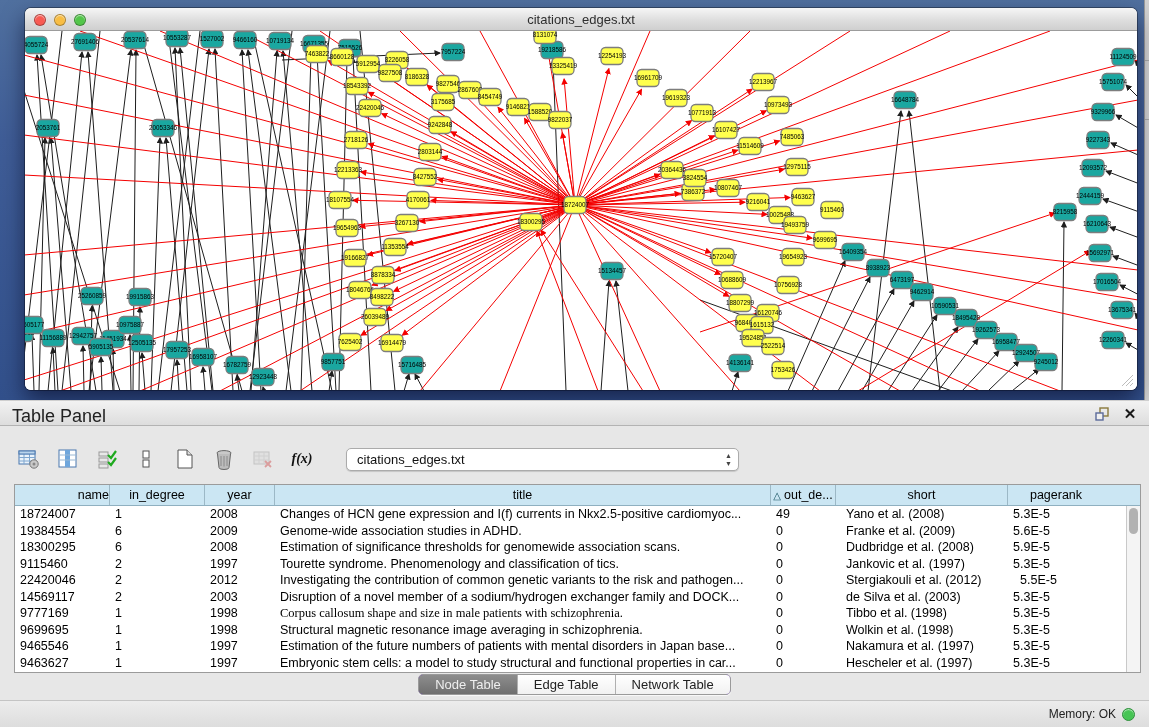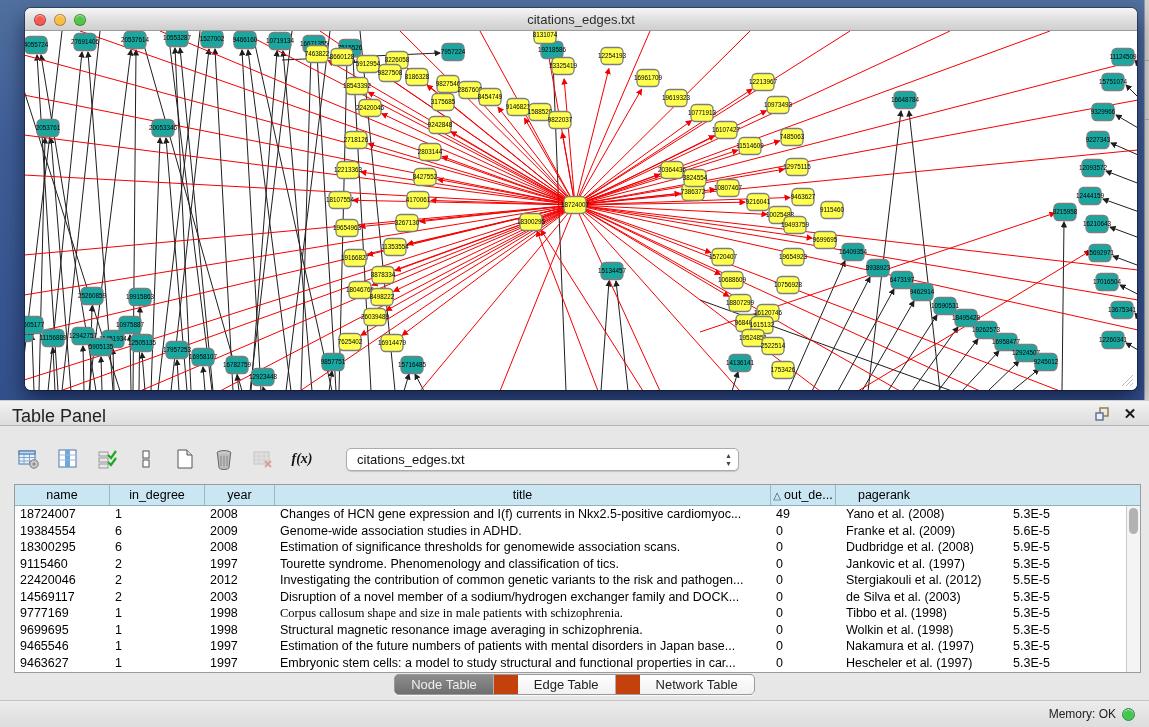--- a/index.html
+++ b/index.html
@@ -56,21 +56,21 @@
   .tbody { position:relative; }
   .tr { display:flex; height:16.5px; }
   .td { font-size:12.5px; color:#000; line-height:16px; padding-left:5px;
     overflow:hidden; white-space:nowrap; }
   .vscroll { position:absolute; right:0px; top:21px; width:14px; height:167px; background:#f4f4f4;
     border-left:1px solid #c9c9c9; }
   .vthumb { position:absolute; left:2px; top:2px; width:9px; height:26px; border-radius:5px; background:#b2b2b2; }
 
   .tabsbar { position:absolute; left:0; top:274px; width:1149px; height:24px; display:flex; justify-content:center; }
   .seg { display:flex; border:1px solid #9a9a9a; border-radius:5px; overflow:hidden; height:21px;
-    background:#c2410c; box-shadow:0 1px 1px rgba(255,255,255,.8);gap:24px;}
+    background:#6d28d9; box-shadow:0 1px 1px rgba(255,255,255,.8);}
   .segbtn { font-size:13px; padding:0 16px; line-height:20px; color:#222; border-right:1px solid #b0b0b0;
     background:linear-gradient(180deg,#ffffff,#f1f1f1); }
   .segbtn:last-child { border-right:none; }
   .segbtn.sel { background:linear-gradient(180deg,#8d8d8d,#6f6f6f); color:#efefef; }
 
   .statusbar { position:absolute; left:0; bottom:0; width:1149px; height:27px;
     background:linear-gradient(180deg,#ececec,#dddddd); border-top:1px solid #c4c4c4; }
   .mem { position:absolute; right:14px; top:6px; display:flex; align-items:center; gap:6px; }
   .mem .mlabel { font-size:12px; color:#222; }
   .memdot { width:13px; height:13px; border-radius:50%; background:#46c554; border:1px solid #2e8f3c;
@@ -840,25 +840,26 @@
       <span class="tbtn fx">f(x)</span>
 
       <div class="selector">
         <span class="selval">citations_edges.txt</span>
         <span class="updown">▲<br>▼</span>
       </div>
     </div>
 
     <div class="tablewrap">
       <div class="thead" id="thead">
-          <div class="th" style="width: 95px;">name</div>
+          <div class="th" style="width: 95px; text-align: right;">name</div>
           <div class="th" style="width: 95px;">in_degree</div>
           <div class="th" style="width: 70px;">year</div>
           <div class="th" style="width: 496px;">title</div>
           <div class="th" style="width: 65px;"><span class="sortico">△</span>out_de...</div>
+          <div class="th" style="width: 172px;">short</div>
           <div class="th" style="width: 96px;">pagerank</div>
         </div>
       <div class="tbody" id="tbody">
           <div class="tr">
             <div class="td" style="width: 95px;">18724007</div>
             <div class="td" style="width: 95px;">1</div>
             <div class="td" style="width: 70px;">2008</div>
             <div class="td" style="width: 496px;">Changes of HCN gene expression and I(f) currents in Nkx2.5-positive cardiomyoc...</div>
             <div class="td" style="width: 65px;">49</div>
             <div class="td" style="width: 172px; padding-left: 10px;">Yano et al. (2008)</div>
@@ -891,21 +892,21 @@
             <div class="td" style="width: 172px; padding-left: 10px;">Jankovic et al. (1997)</div>
             <div class="td" style="width: 96px;">5.3E-5</div>
           </div>
           <div class="tr">
             <div class="td" style="width: 95px;">22420046</div>
             <div class="td" style="width: 95px;">2</div>
             <div class="td" style="width: 70px;">2012</div>
             <div class="td" style="width: 496px;">Investigating the contribution of common genetic variants to the risk and pathogen...</div>
             <div class="td" style="width: 65px;">0</div>
             <div class="td" style="width: 172px; padding-left: 10px;">Stergiakouli et al. (2012)</div>
-            <div class="td" style="width: 96px;">5.5E-5</div>
+            <div class="td" style="width: 96px; margin-left: 7px;">5.5E-5</div>
           </div>
           <div class="tr">
             <div class="td" style="width: 95px;">14569117</div>
             <div class="td" style="width: 95px;">2</div>
             <div class="td" style="width: 70px;">2003</div>
             <div class="td" style="width: 496px;">Disruption of a novel member of a sodium/hydrogen exchanger family and DOCK...</div>
             <div class="td" style="width: 65px;">0</div>
             <div class="td" style="width: 172px; padding-left: 10px;">de Silva et al. (2003)</div>
             <div class="td" style="width: 96px;">5.3E-5</div>
           </div>

